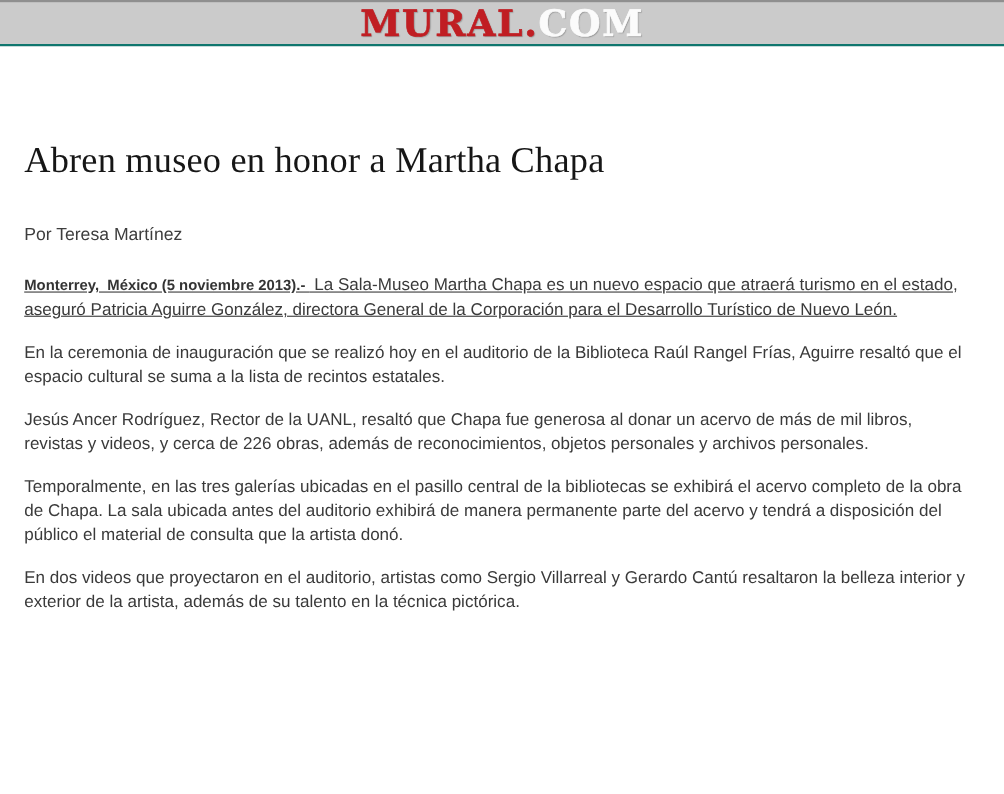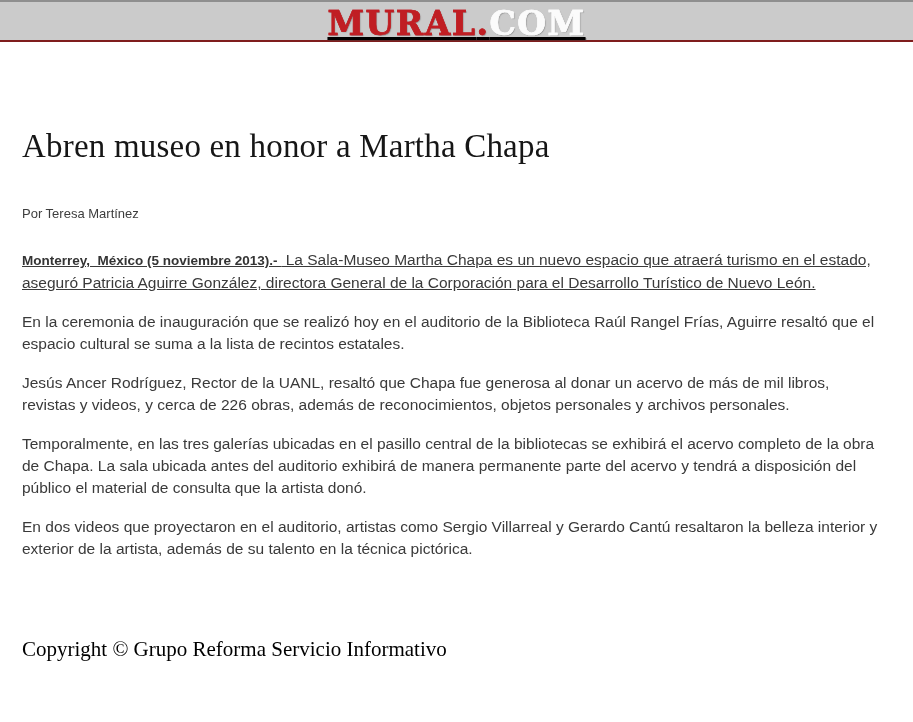--- a/index.html
+++ b/index.html
@@ -15,25 +15,24 @@
     width: 913px;
     height: 722px;
     background: #ffffff;
     position: relative;
   }
   
   .masthead {
     height: 38px;
     background: #cbcbcb;
     border-top: 2px solid #8f8f8f;
-    border-bottom: 2px solid #7f1d1d;
+    border-bottom: 2px solid #0f766e;
     display: flex;
     justify-content: center;
-    align-items: flex-end;
-    text-decoration: underline;
+    align-items: center;
   }
   .logo {
     font-family: "DejaVu Serif", serif;
     font-weight: bold;
     font-size: 33px;
     line-height: 1;
     letter-spacing: 1.5px;
     cursor: pointer;
     text-shadow: 1px 1px 1px rgba(60,60,60,0.35);
     -webkit-text-stroke: 0.6px currentColor;
@@ -48,21 +47,21 @@
   .headline {
     font-family: "Liberation Serif", serif;
     font-weight: 400;
     font-size: 33px;
     line-height: 40px;
     color: #161616;
     margin: 84px 0 0 0;
     letter-spacing: 0.2px;
   }
   .byline {
-    font-size: 13px;
+    font-size: 16px;
     line-height: 15px;
     color: #3d3d3d;
     margin: 40px 0 0 0;
   }
   .body-p {
     font-size: 15.5px;
     line-height: 22px;
     color: #3a3a3a;
     margin: 0 0 17px 0;
   }
@@ -107,17 +106,14 @@
     <p class="body-p"><span>En la ceremonia de inauguración que se realizó hoy en el auditorio de la Biblioteca Raúl Rangel Frías, Aguirre resaltó que el espacio cultural se suma a la lista de recintos estatales.</span></p>
 
     <p class="body-p"><span>Jesús Ancer Rodríguez, Rector de la UANL, resaltó que Chapa fue generosa al donar un acervo de más de mil libros, revistas y videos, y cerca de 226 obras, además de reconocimientos, objetos personales y archivos personales.</span></p>
 
     <p class="body-p"><span>Temporalmente, en las tres galerías ubicadas en el pasillo central de la bibliotecas se exhibirá el acervo completo de la obra de Chapa. La sala ubicada antes del auditorio exhibirá de manera permanente parte del acervo y tendrá a disposición del público el material de consulta que la artista donó.</span></p>
 
     <p class="body-p"><span>En dos videos que proyectaron en el auditorio, artistas como Sergio Villarreal y Gerardo Cantú resaltaron la belleza interior y exterior de la artista, además de su talento en la técnica pictórica.</span></p>
 
   </main>
 
-  <footer>
-    <p class="copyright">Copyright © Grupo Reforma Servicio Informativo</p>
-  </footer>
 
 </div>
 
 </body></html>

